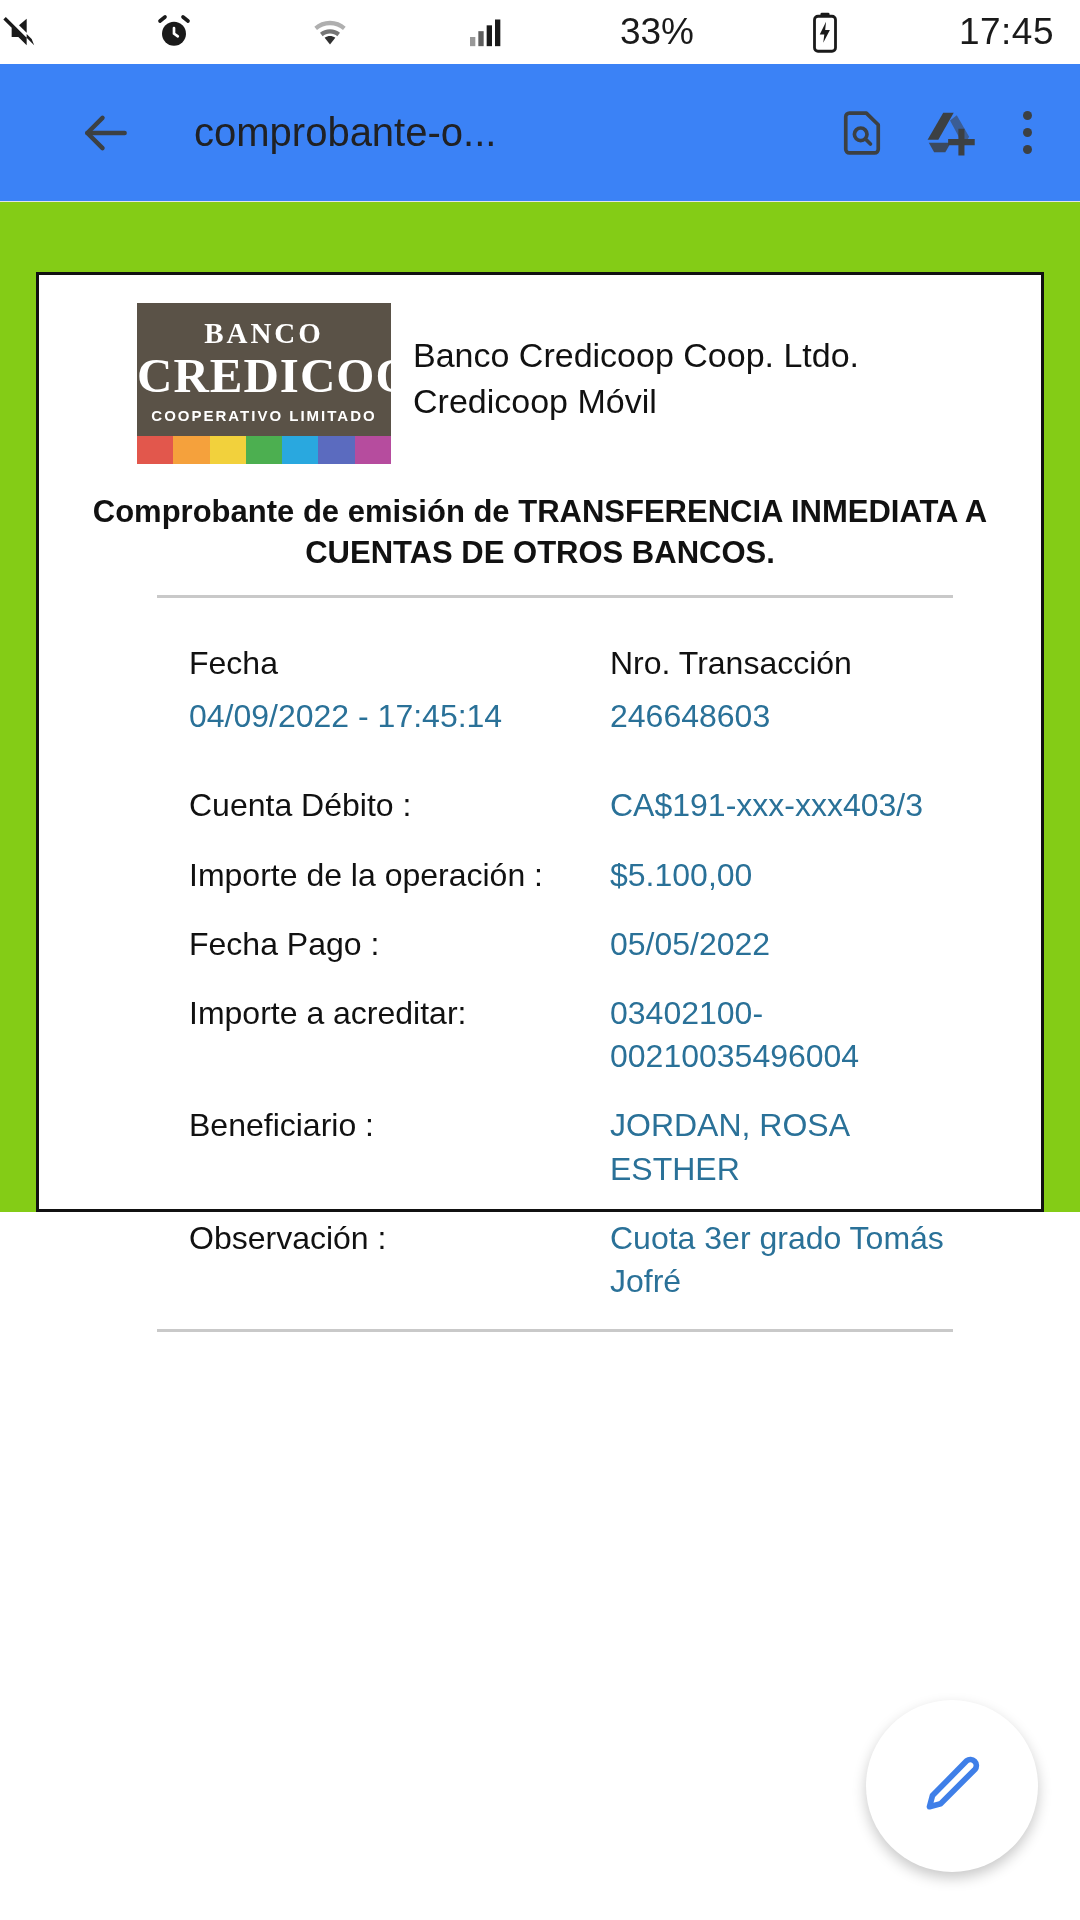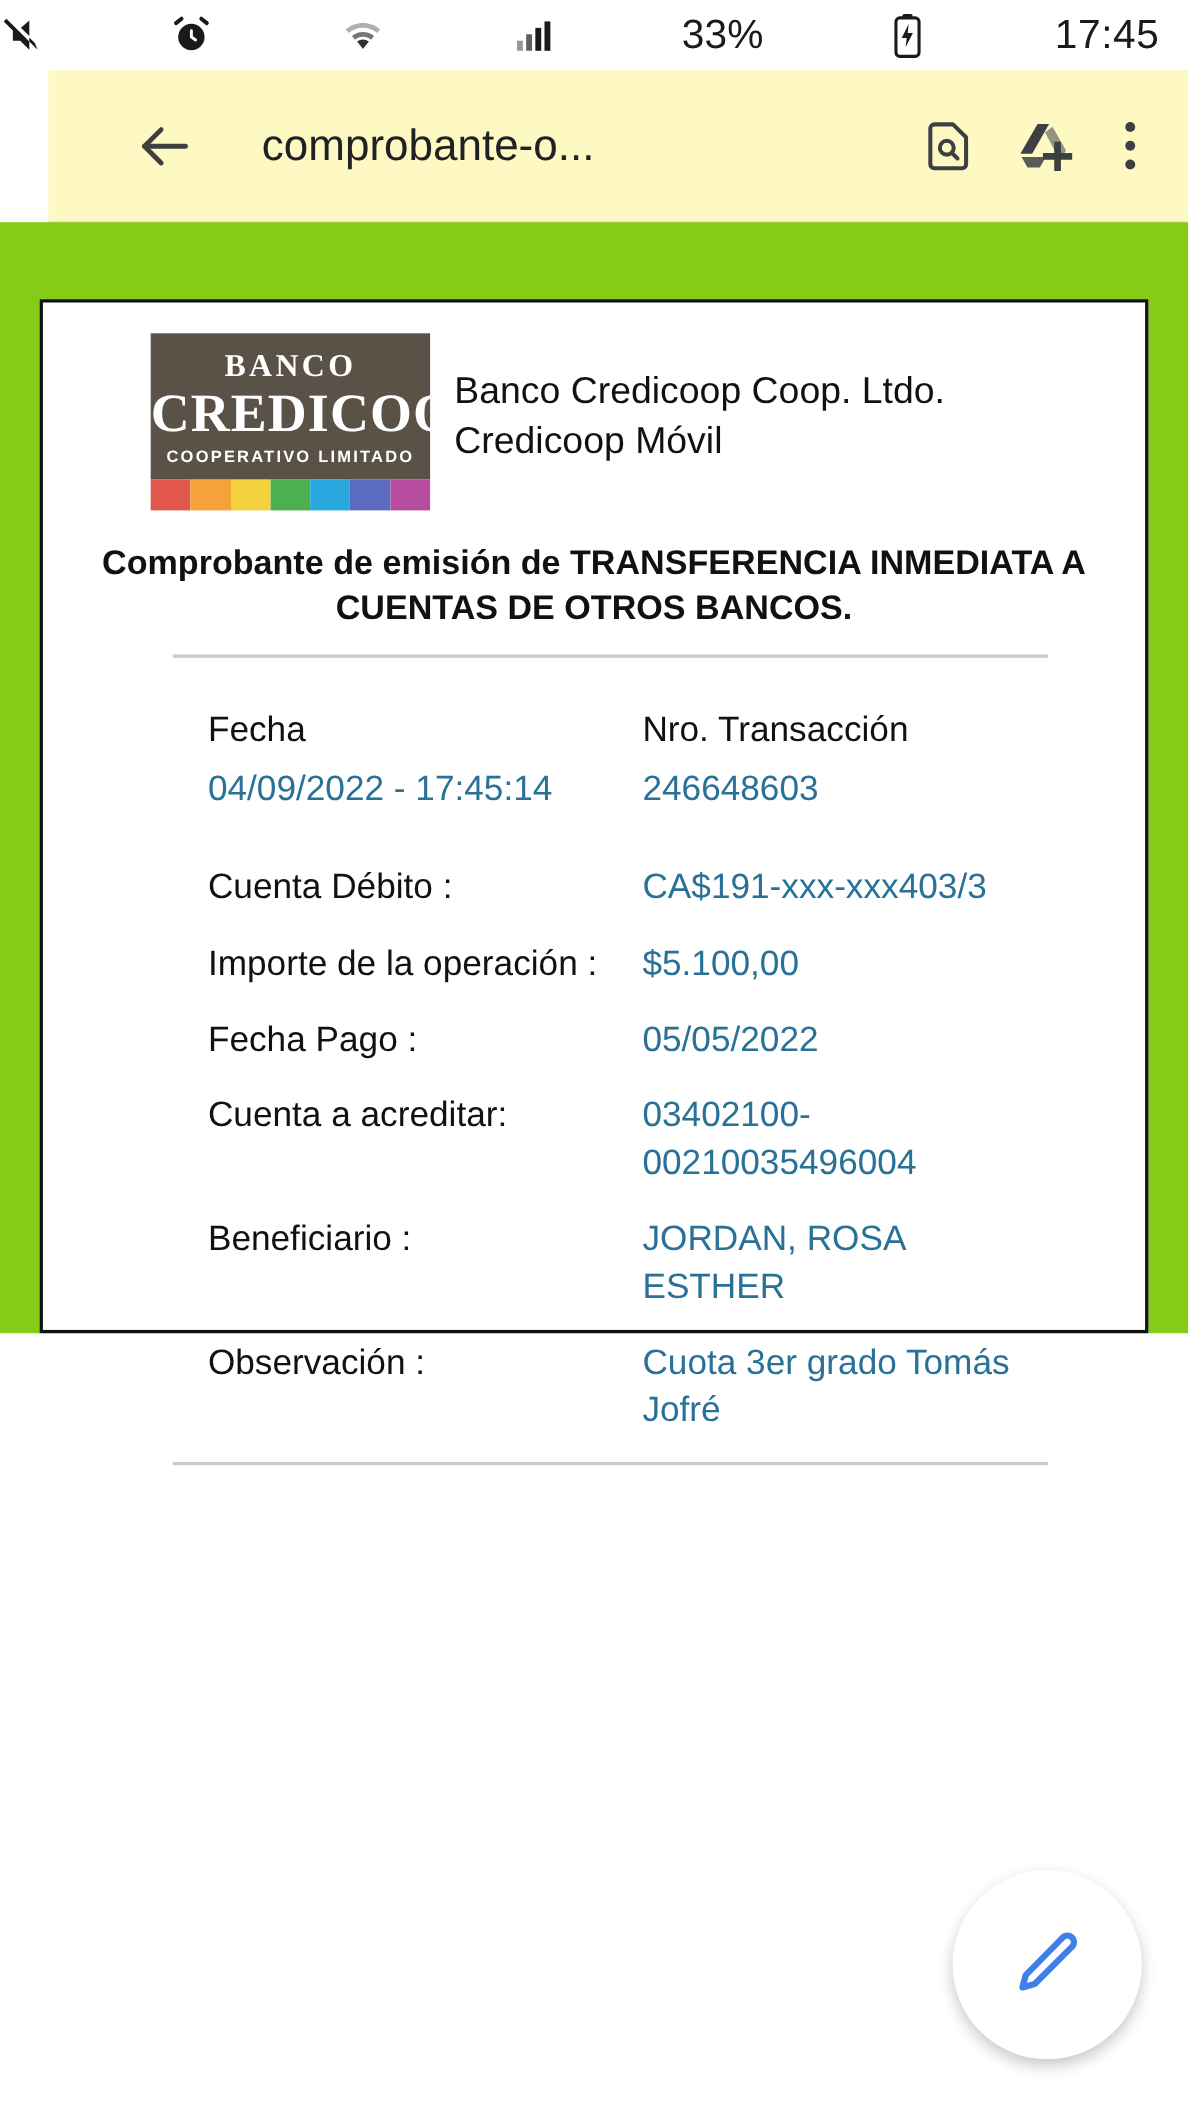--- a/index.html
+++ b/index.html
@@ -33,23 +33,22 @@
     color: #1a1a1a;
     margin-right: 2px;
   }
 
   
   .app-bar {
     height: 138px;
     display: flex;
     align-items: center;
     padding: 0 40px 0 44px;
-    background: #fef9c3;
+    background: #3b82f6;
     border-bottom: 1px solid #e3e3e3;
-    margin-left: 44px;
   }
   .app-title {
     font-size: 40px;
     color: #202124;
     margin-left: 60px;
     white-space: nowrap;
     overflow: hidden;
     flex: 1;
   }
   .app-bar .action { margin-left: 34px; display: flex; align-items: center; justify-content: center; }
@@ -129,20 +128,21 @@
     background: #c9c9c9;
     margin: 22px 88px 0 118px;
   }
 
   .fields {
     padding: 44px 0 0 150px;
   }
   .field-row {
     display: flex;
     margin-bottom: 26px;
+    gap: 26px;
   }
   .field-label {
     flex: 0 0 395px;
     font-size: 32px;
     color: #111;
     line-height: 1.35;
   }
   .field-value {
     font-size: 32px;
     color: #2a7198;
@@ -300,21 +300,21 @@
           <div class="field-label">Importe de la operación :</div>
           <div class="field-value">$5.100,00</div>
         </div>
 
         <div class="field-row">
           <div class="field-label">Fecha Pago :</div>
           <div class="field-value">05/05/2022</div>
         </div>
 
         <div class="field-row">
-          <div class="field-label">Cuenta  a acreditar:</div>
+          <div class="field-label">Importe  a acreditar:</div>
           <div class="field-value">03402100-00210035496004</div>
         </div>
 
         <div class="field-row">
           <div class="field-label">Beneficiario :</div>
           <div class="field-value">JORDAN, ROSA ESTHER</div>
         </div>
 
         <div class="field-row">
           <div class="field-label">Observación :</div>

